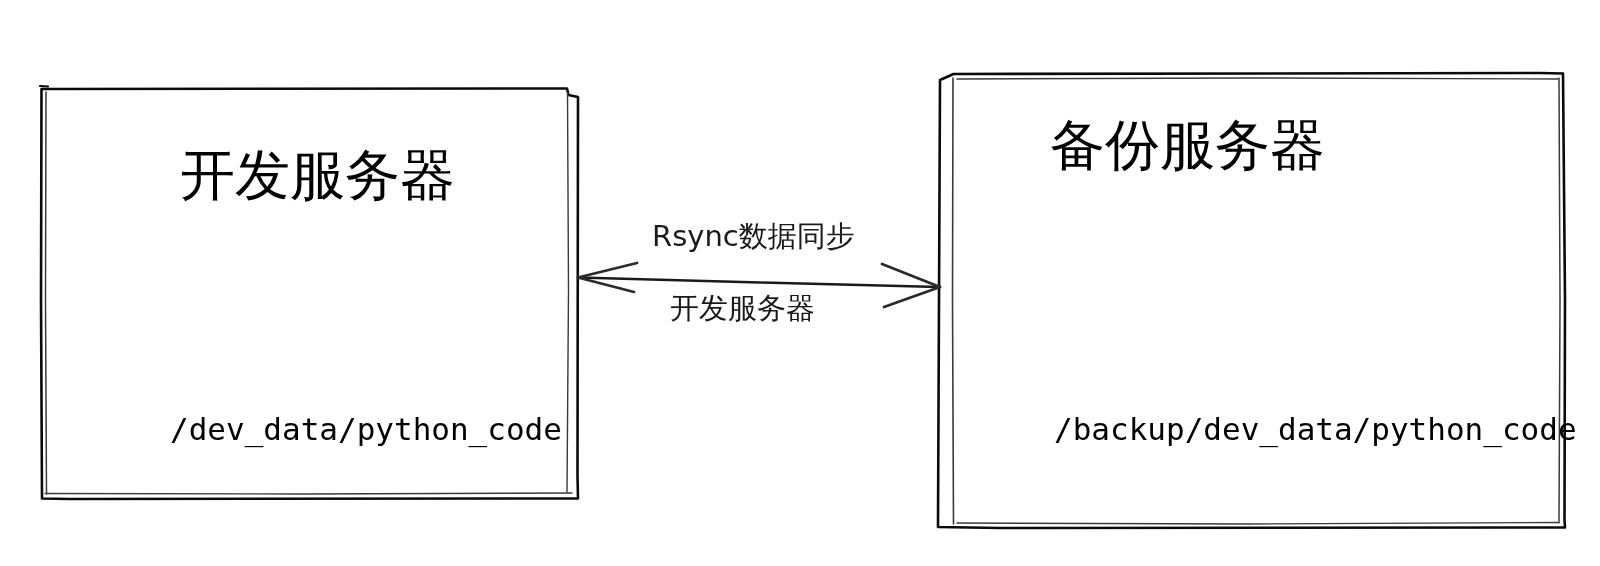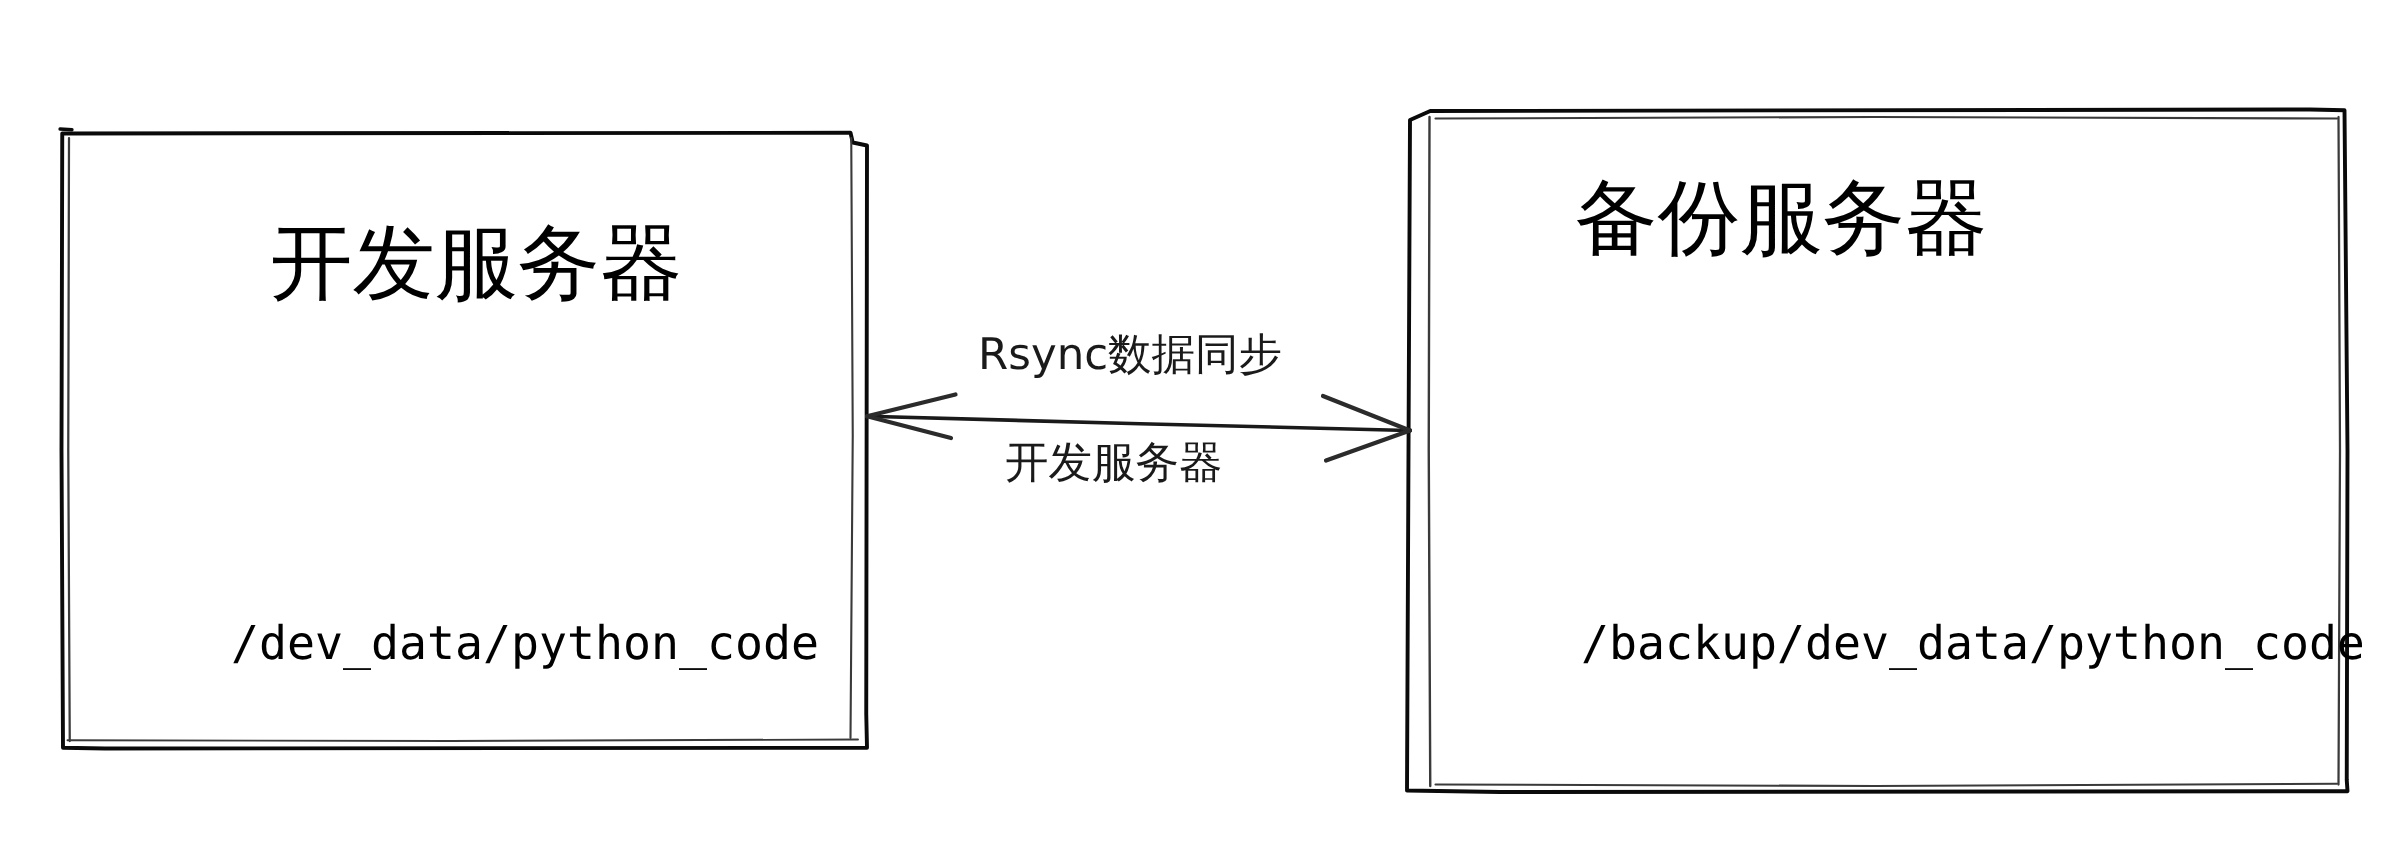--- a/index.html
+++ b/index.html
@@ -52,21 +52,21 @@
     white-space: nowrap;
     font-family: "DejaVu Sans", "Liberation Sans", sans-serif;
     font-size: 29px;
     font-weight: 400;
     color: #1a1a1a;
     line-height: 1;
     z-index: 4;
   }
   
   #title-dev   { left: 134px; top: 148px; }
-  #path-dev    { left: 108px; top: 414px; }
+  #path-dev    { left: 124px; top: 414px; }
   
   #title-backup{ left: 1004px; top: 118px; }
   #path-backup { left: 972px; top: 414px; margin-left: 36px; }
   
   #label-rsync { left: 652px; top: 222px; }
   #label-cron  { left: 670px; top: 294px; }
 </style>
 </head>
 <body>
 

